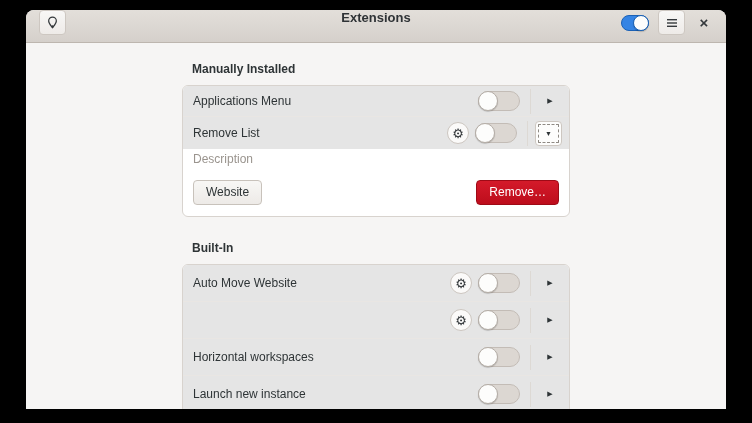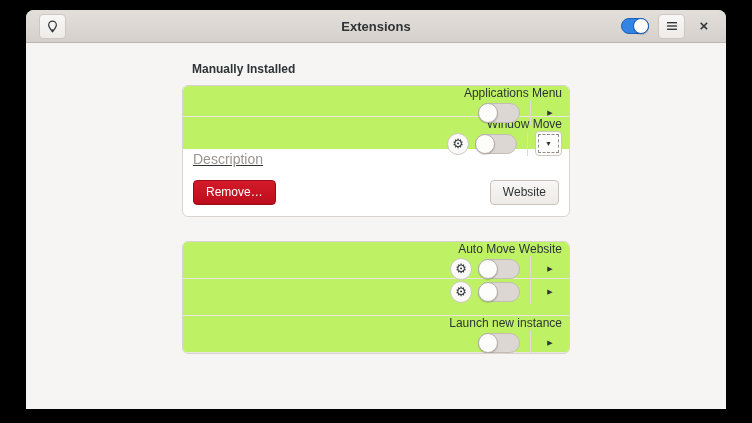--- a/index.html
+++ b/index.html
@@ -17,21 +17,21 @@
     border-radius: 8px 8px 0 0;
     overflow: hidden;
     background: #f6f5f4;
     box-shadow: 0 2px 8px rgba(0,0,0,.6);
   }
   
   .titlebar {
     height: 33px;
     background: linear-gradient(#e3dfda, #d5d0cb);
     border-bottom: 1px solid #bdb6af;
-    display: flex; align-items: center;
+    display: flex; align-items: flex-start;
     padding: 0 12px 0 13px;
     position: relative;
   }
   .tb-btn {
     height: 25px; min-width: 27px;
     background: linear-gradient(#f8f7f6, #eeebe8);
     border: 1px solid #cdc7c1;
     border-radius: 4px;
     display: flex; align-items: center; justify-content: center;
     cursor: pointer;
@@ -69,25 +69,24 @@
     margin: 0 0 9px 2px;
     padding-left: 8px;
   }
   .card {
     background: #fff;
     border: 1px solid #d8d3ce;
     border-radius: 6px;
     overflow: hidden;
   }
   .row {
-    display: flex; align-items: flex-end;
+    display: flex; align-items: center;
     padding: 0 7px 0 10px;
     border-bottom: 1px solid #e9e6e3;
-    background: #bef264;
-    flex-direction: column;
+    background: #e5e5e5;
   }
   .row.h31 { height: 31px; }
   .row.h32 { height: 32px; border-bottom: none; }
   .row.h37 { height: 37px; }
   .row-label { font-size: 12px; color: #2e3436; }
   .controls { margin-left: auto; display: flex; align-items: center; }
   .gear-btn {
     width: 22px; height: 22px; border-radius: 50%;
     background: #fbfaf9; border: 1px solid #ccc6c0;
     display: flex; align-items: center; justify-content: center;
@@ -103,21 +102,21 @@
   .dropdown-btn {
     width: 27px; height: 25px;
     background: #fdfdfc;
     border: 1px solid #cdc7c1; border-radius: 4px;
     outline: 1px dashed #8f8a84; outline-offset: -4px;
     display: flex; align-items: center; justify-content: center;
     font-size: 7px; color: #2e3436; cursor: pointer;
   }
   
   .details { padding: 3px 12px 5px 10px; }
-  .detail-row { display: flex; font-size: 14px; line-height: 15px; text-decoration: underline; }
+  .detail-row { display: flex; font-size: 12px; line-height: 15px; }
   .detail-label { width: 68px; flex: 0 0 auto; color: #9a948e; }
   .detail-value { color: #2e3436; }
   .actions {
     display: flex; justify-content: space-between; align-items: center;
     padding: 8px 10px 11px 10px;
   }
   .btn {
     font-size: 12px; line-height: 1;
     padding: 5px 12px 6px; border-radius: 4px; cursor: pointer;
     font-family: "Liberation Sans", sans-serif;
@@ -178,49 +177,50 @@
               </span>
               <span class="vsep"></span>
               <button class="expand-btn">
                 <span>▶</span>
               </button>
             </span>
           </div>
 
           <div>
             <div class="row h32">
-              <span class="row-label">Window Move</span>
+              <span class="row-label">Remove List</span>
               <span class="controls">
                 <button class="gear-btn">
                   <span>⚙</span>
                 </button>
                 <span class="switch">
                   <span class="knob"></span>
                 </span>
                 <span class="vsep"></span>
                 <button class="dropdown-btn">
                   <span>▼</span>
                 </button>
               </span>
             </div>
             <div class="details">
               <div class="detail-row">
                 <span class="detail-label">Description</span>
               </div>
             </div>
             <div class="actions">
+              <button class="btn btn-normal">Website</button>
               <button class="btn btn-destructive">Remove…</button>
-              <button class="btn btn-normal">Website</button>
             </div>
           </div>
 
         </div>
       </div>
 
       <div class="section-header-wrap" style="margin-top:24px;">
+        <div class="section-header">Built-In</div>
         <div class="card">
 
           <div class="row h37">
             <span class="row-label">Auto Move Website</span>
             <span class="controls">
               <button class="gear-btn">
                 <span>⚙</span>
               </button>
               <span class="switch">
                 <span class="knob"></span>
@@ -240,20 +240,32 @@
               <span class="switch">
                 <span class="knob"></span>
               </span>
               <span class="vsep"></span>
               <button class="expand-btn">
                 <span>▶</span>
               </button>
             </span>
           </div>
 
+          <div class="row h37">
+            <span class="row-label">Horizontal workspaces</span>
+            <span class="controls">
+              <span class="switch">
+                <span class="knob"></span>
+              </span>
+              <span class="vsep"></span>
+              <button class="expand-btn">
+                <span>▶</span>
+              </button>
+            </span>
+          </div>
 
           <div class="row h37">
             <span class="row-label">Launch new instance</span>
             <span class="controls">
               <span class="switch">
                 <span class="knob"></span>
               </span>
               <span class="vsep"></span>
               <button class="expand-btn">
                 <span>▶</span>

